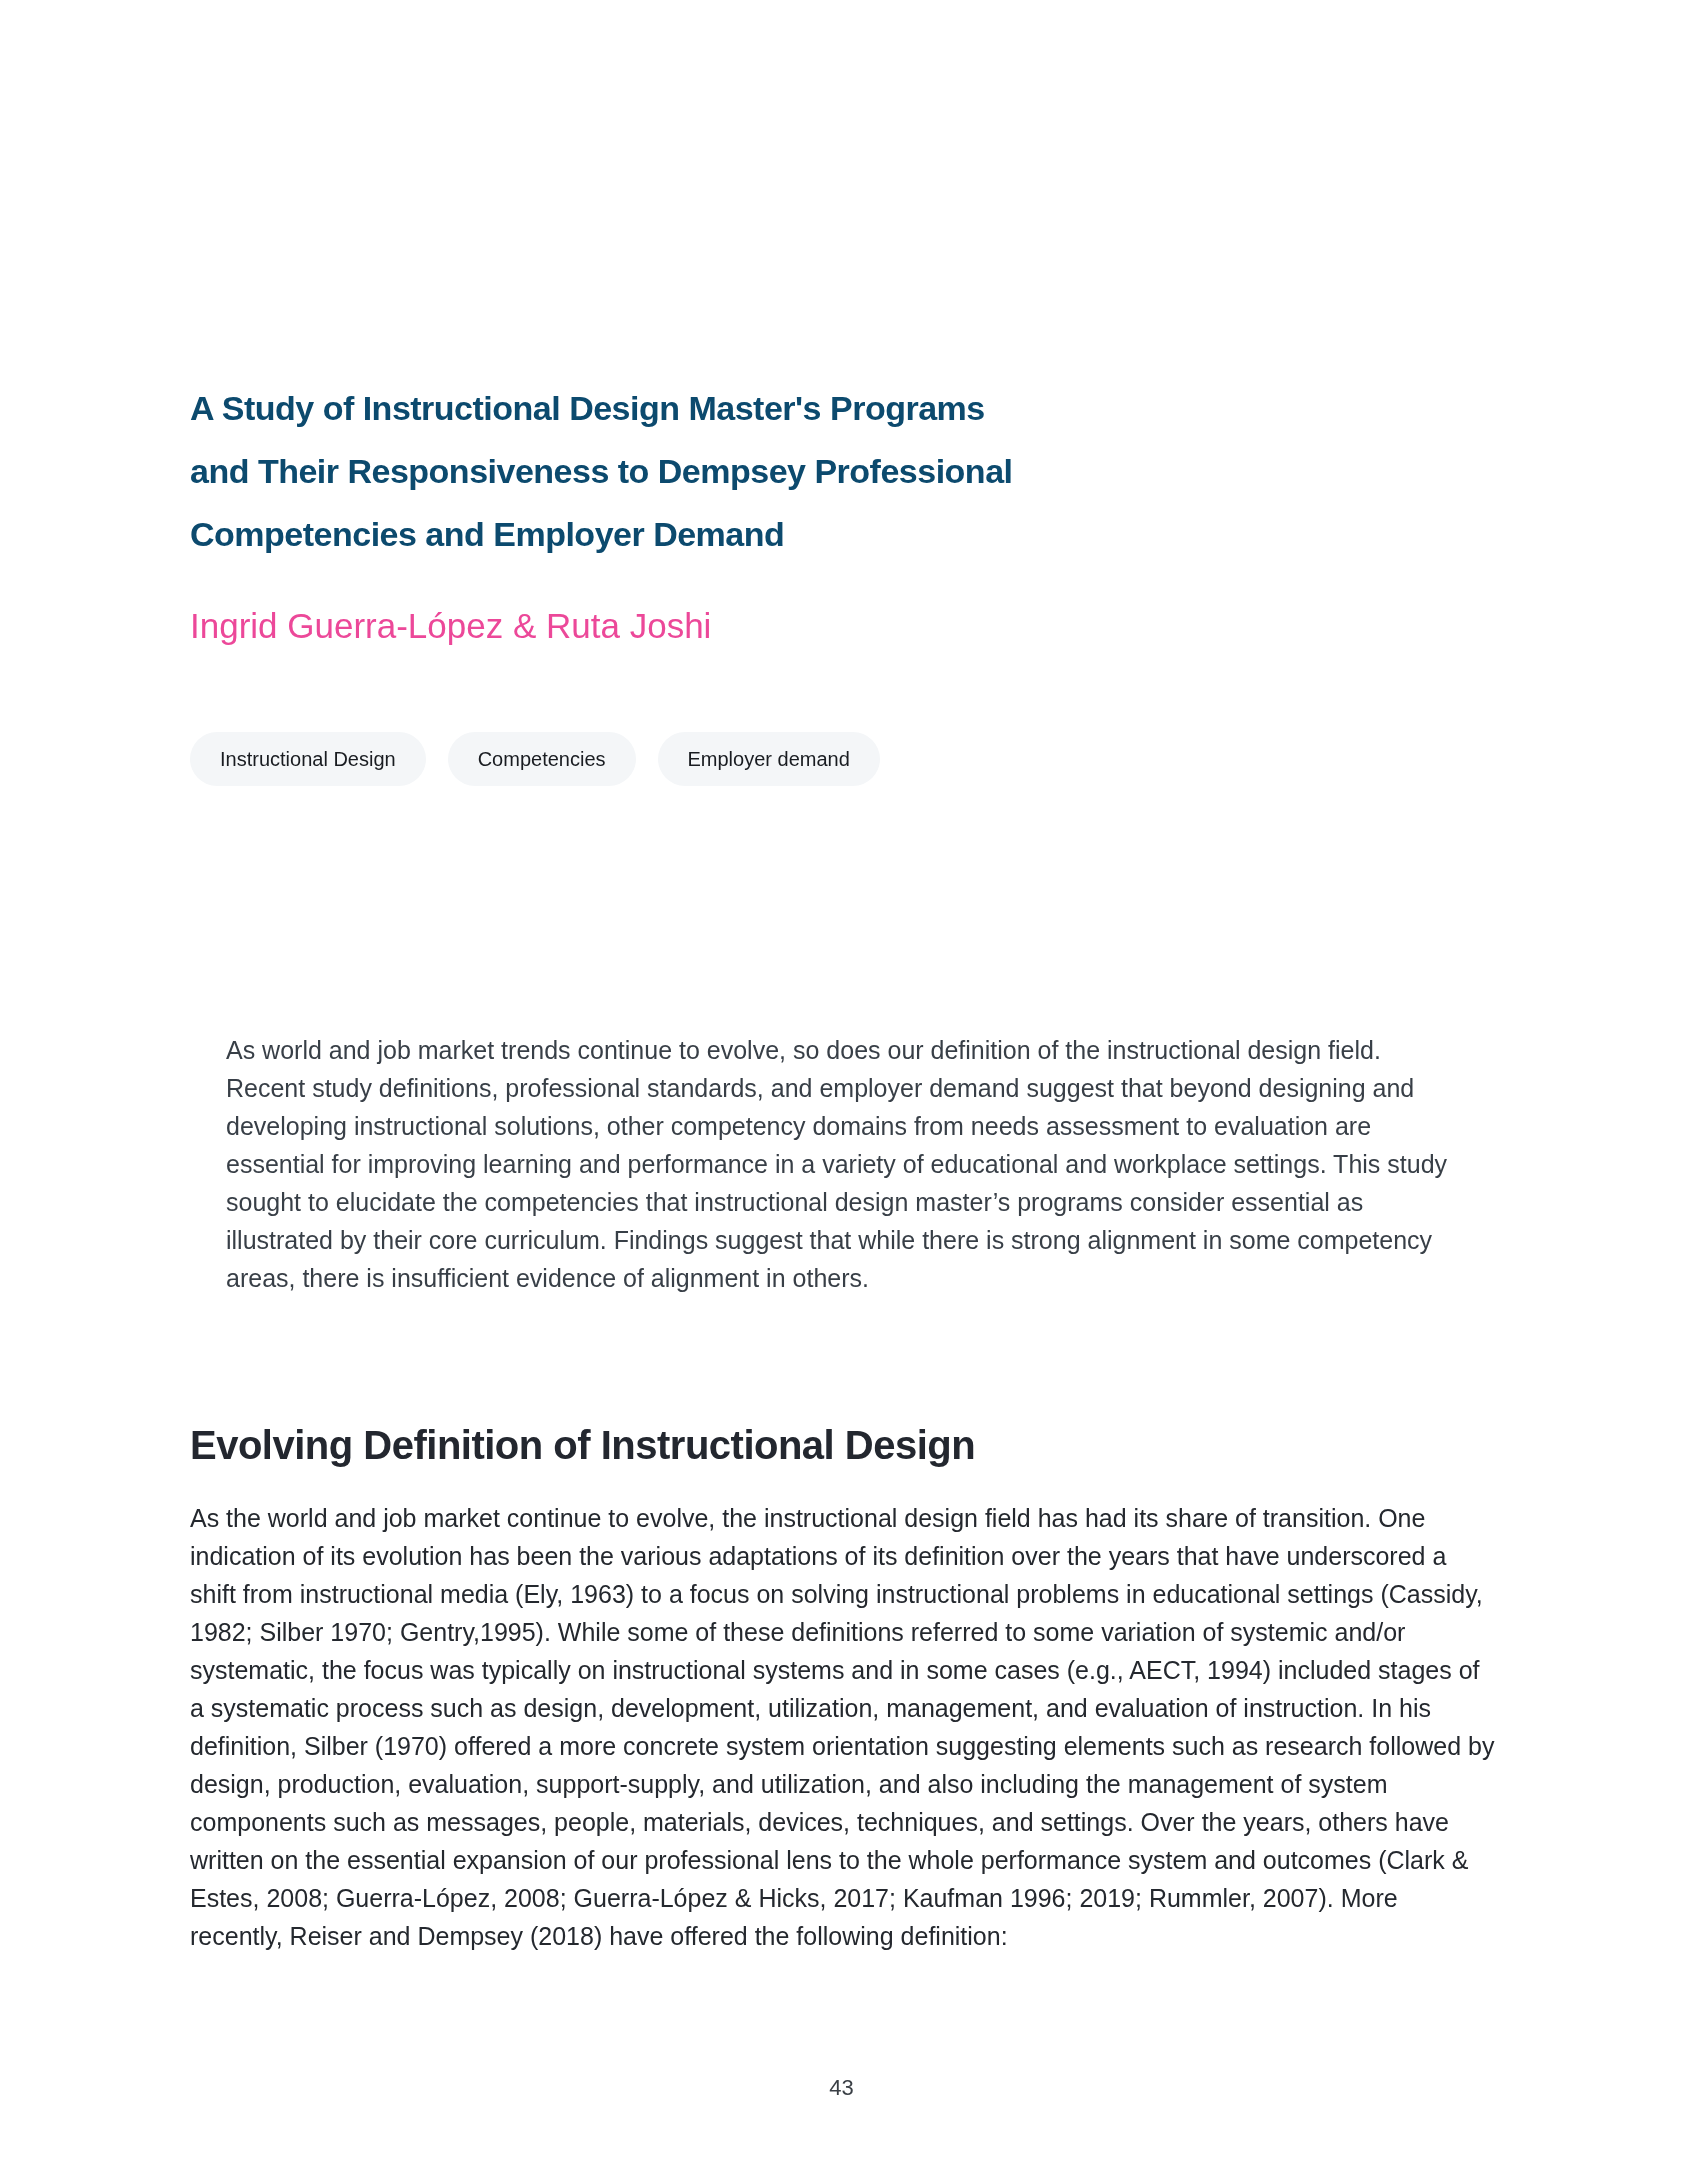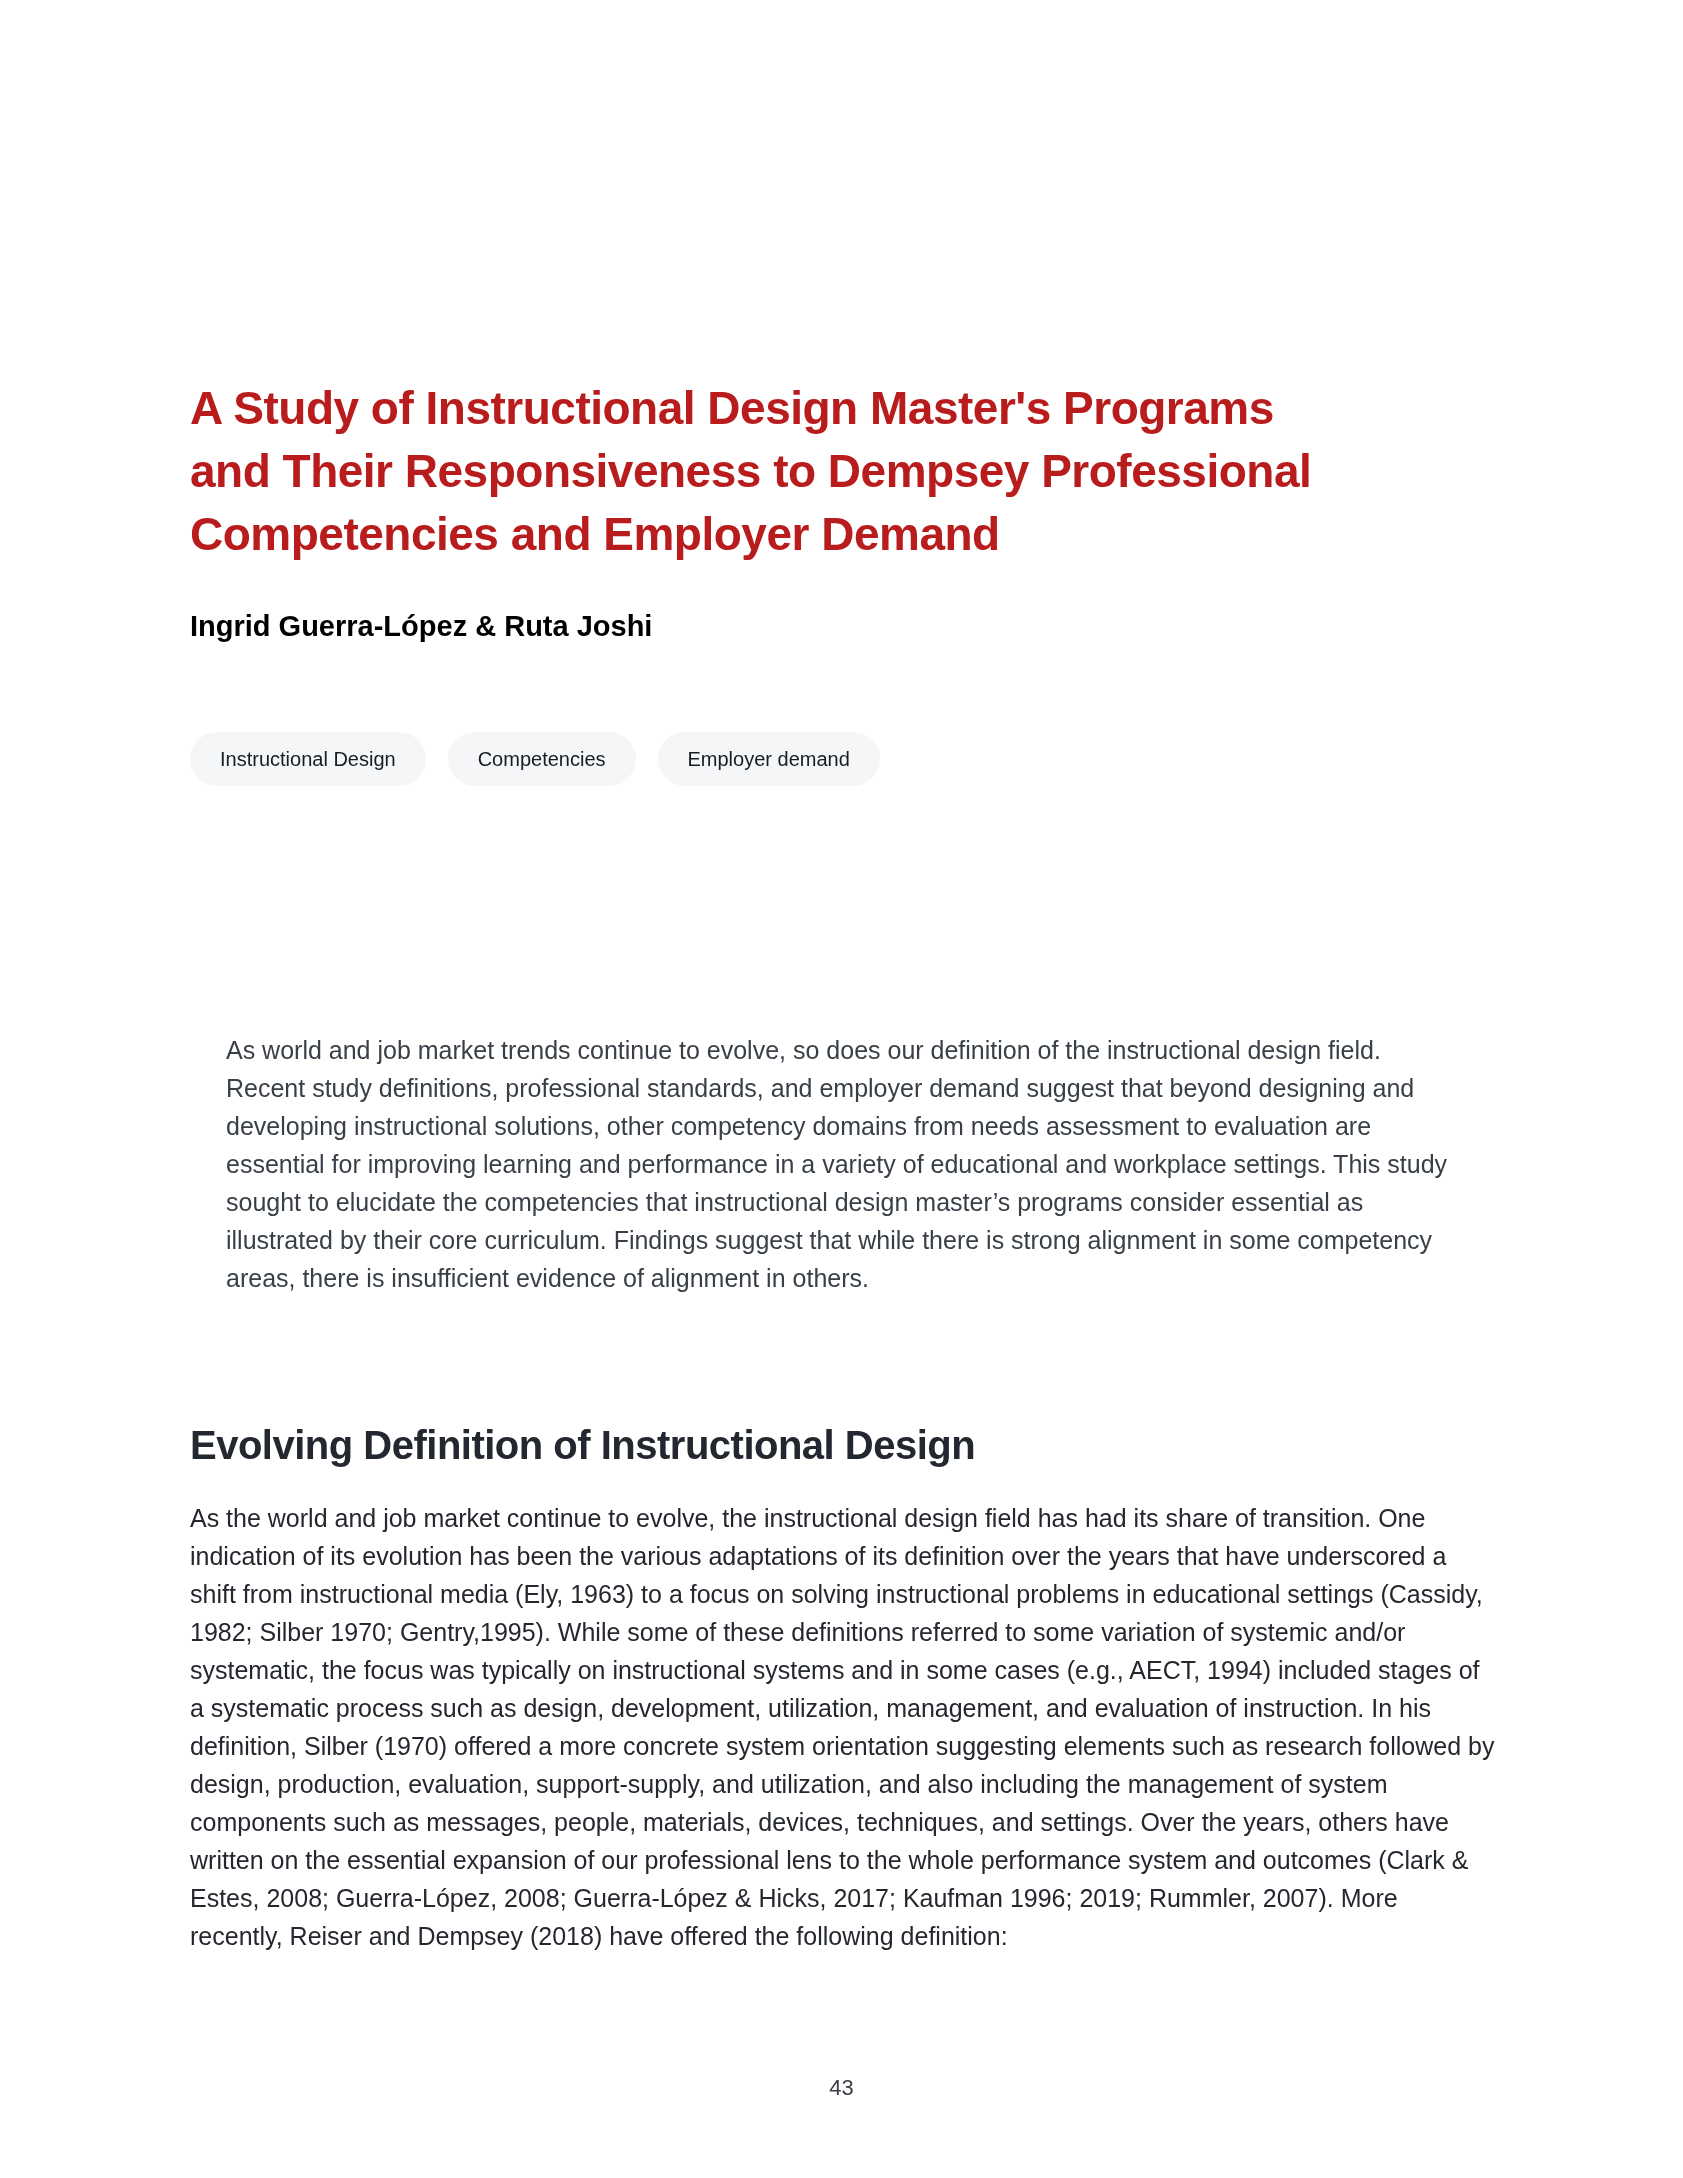--- a/index.html
+++ b/index.html
@@ -13,35 +13,35 @@
     height: 2178px;
     background: #ffffff;
     overflow: hidden;
     font-family: "Liberation Sans", "DejaVu Sans", sans-serif;
   }
   .title {
     position: absolute;
     left: 190px;
     top: 377px;
     margin: 0;
-    font-size: 46px;
+    font-size: 34px;
     line-height: 63px;
     font-weight: 700;
     letter-spacing: -0.5px;
-    color: #b91c1c;
+    color: #0c4a6e;
   }
   .title-line { display: block; white-space: nowrap; }
   .authors {
     position: absolute;
     left: 190px;
     top: 608px;
-    font-size: 29px;
+    font-size: 35px;
     line-height: 36px;
-    font-weight: 700;
-    color: #000000;
+    font-weight: 400;
+    color: #ec4899;
   }
   .keywords {
     position: absolute;
     left: 190px;
     top: 732px;
     display: flex;
     gap: 22px;
   }
   .chip {
     background: #f4f6f8;

